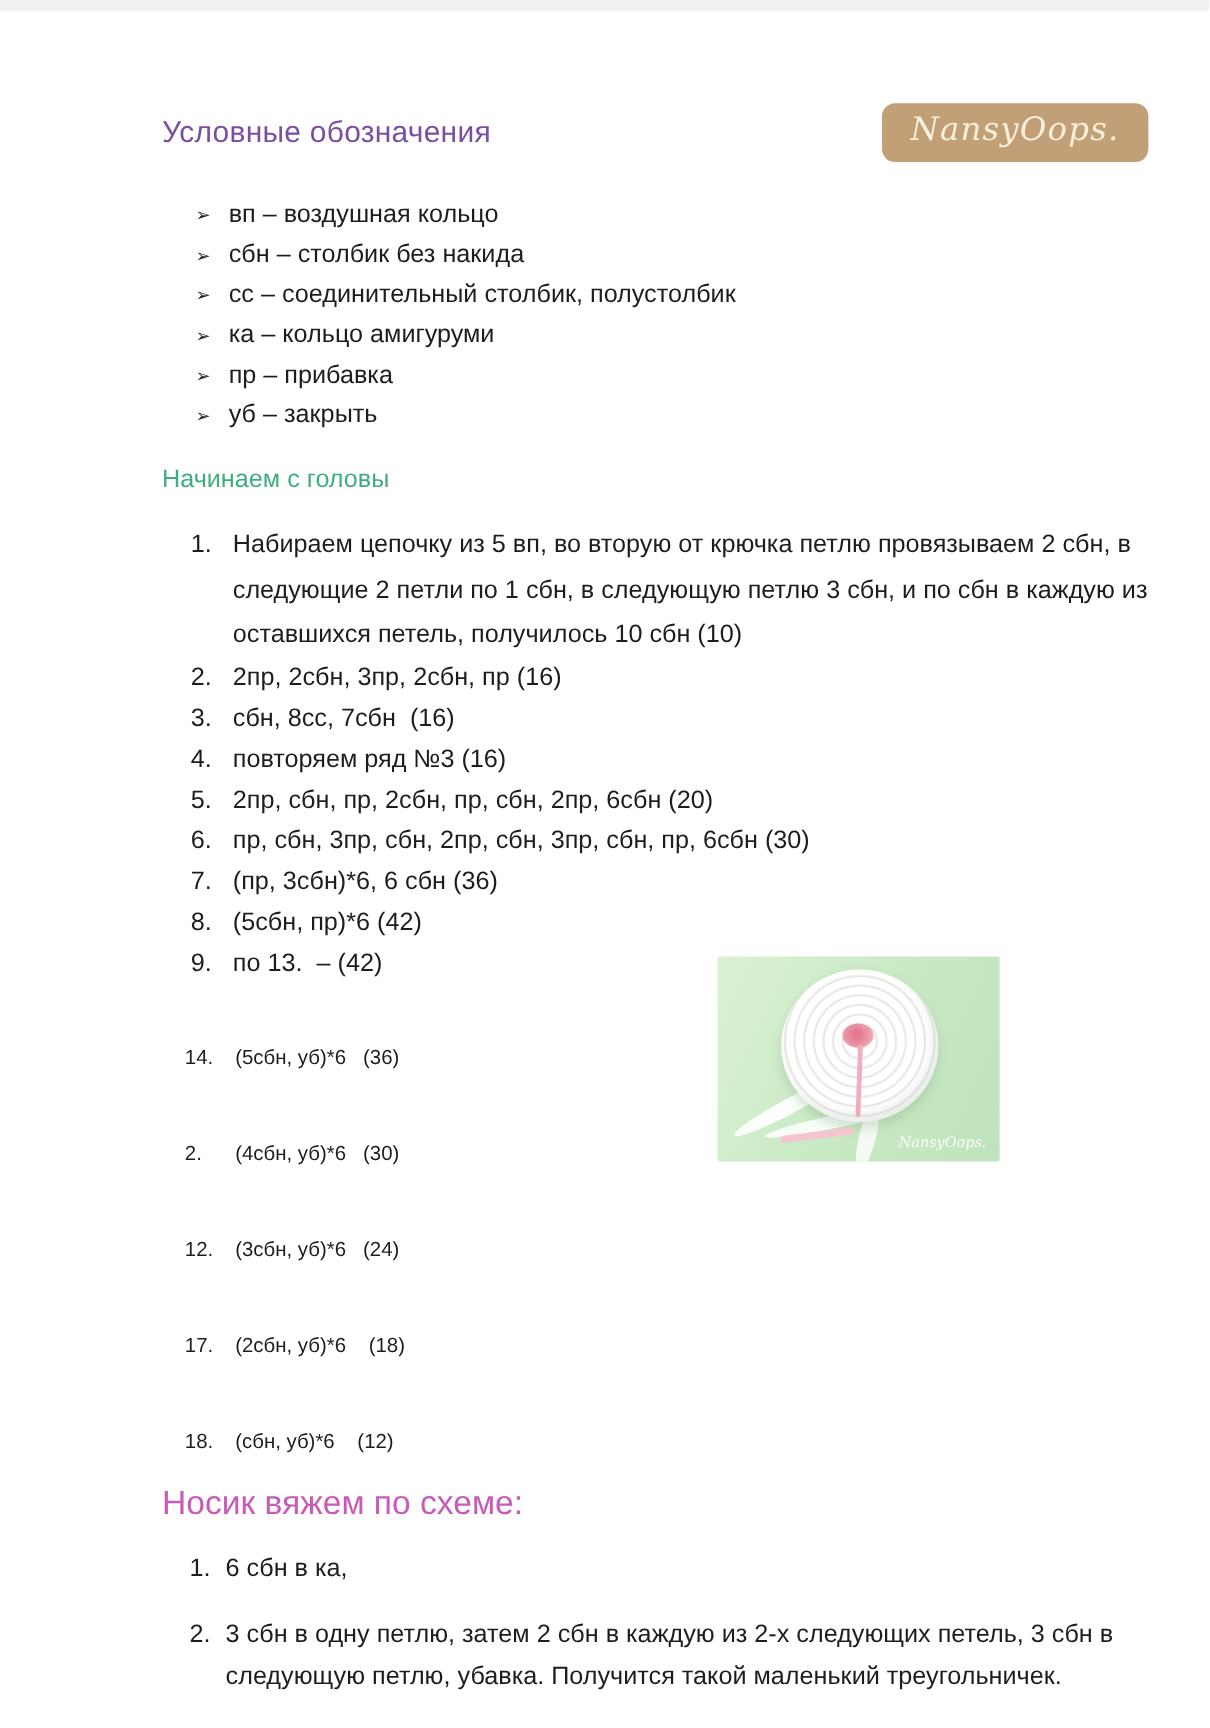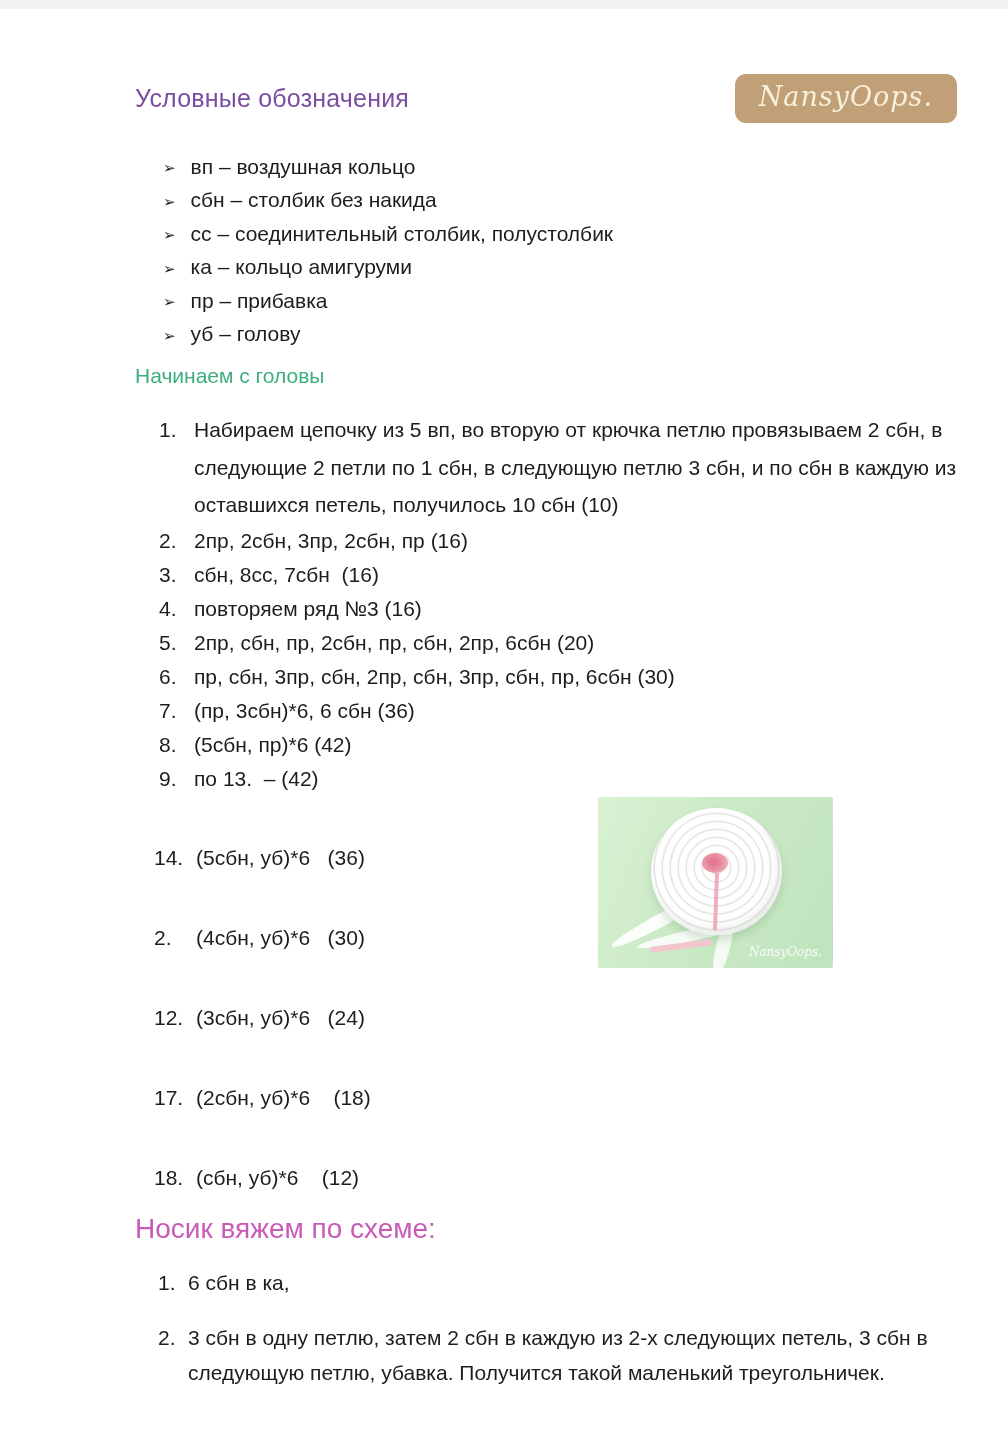--- a/index.html
+++ b/index.html
@@ -9,49 +9,49 @@
     background:#ffffff;
     overflow:hidden;
     font-family:"Liberation Sans", sans-serif;
     color:#1d1d1d;
   }
   .top-strip{
     position:absolute;top:0;left:0;right:0;height:9px;
     background:#f1f1f0;
   }
   .content{
-    position:absolute;left:135px;top:74px;width:822px;
+    position:absolute;left:135px;top:86px;width:822px;
   }
   
   .header-row{display:flex;justify-content:space-between;align-items:flex-start;}
   .page-title{
     font-size:25px;color:#7b4fa0;padding-top:10px;letter-spacing:0.2px;
   }
   .logo-badge{
     background:#c2a077;color:#f8efdb;border-radius:11px;
     padding:7px 24px 11px 24px;
     font-family:"DejaVu Serif", serif;font-style:italic;
     font-size:27px;letter-spacing:1px;
   }
   
   .legend{margin-top:27px;padding-left:28px;}
   .legend-item{display:flex;align-items:center;gap:15px;height:33.5px;font-size:21px;}
   .bullet-arrow{font-size:15px;line-height:1;color:#1d1d1d;flex-shrink:0;transform:translateY(1px);}
   
-  .heading-green{margin-top:13px;font-size:21px;color:#3fae7d;}
+  .heading-green{margin-top:25px;font-size:21px;color:#3fae7d;}
   .heading-pink{margin-top:15px;font-size:28px;color:#c95ab8;}
   
   .steps{margin-top:23px;}
   .step{display:flex;padding-left:24px;font-size:21px;line-height:34px;}
   .step.tall{line-height:37.5px;}
   .step-num{width:26px;flex-shrink:0;}
   .step-text{flex:1;margin-left:9px;white-space:pre-wrap;}
   
   .dec-steps{margin-top:17px;}
-  .dec-step{display:flex;padding-left:19px;font-size:21px;line-height:36px;margin-bottom:17px;margin-top:44px;}
+  .dec-step{display:flex;padding-left:19px;font-size:17px;line-height:36px;margin-bottom:17px;margin-top:44px;}
   .dec-step .step-num{width:36px;}
   .dec-step .step-text{margin-left:6px;}
   
   .nose-step{display:flex;padding-left:23px;font-size:21px;line-height:35px;margin-top:20px;}
   .nose-step .step-num{width:24px;flex-shrink:0;}
   .nose-step .step-text{margin-left:6px;}
   
   .photo{
     position:absolute;left:598px;top:797px;width:235px;height:171px;
     background:linear-gradient(115deg,#daf1d4 0%,#cbeac6 45%,#bfe3bc 100%);
@@ -121,21 +121,21 @@
       <div class="legend-item">
         <span class="bullet-arrow">➢</span>
         <span>ка – кольцо амигуруми</span>
       </div>
       <div class="legend-item">
         <span class="bullet-arrow">➢</span>
         <span>пр – прибавка</span>
       </div>
       <div class="legend-item">
         <span class="bullet-arrow">➢</span>
-        <span>уб – голову</span>
+        <span>уб – закрыть</span>
       </div>
     </div>
 
     <div class="heading-green">Начинаем с головы</div>
 
     <div class="steps">
       <div class="step tall">
         <span class="step-num">1.</span>
         <span class="step-text">Набираем цепочку из 5 вп, во вторую от крючка петлю провязываем 2 сбн, в следующие 2 петли по 1 сбн, в следующую петлю 3 сбн, и по сбн в каждую из оставшихся петель, получилось 10 сбн (10)</span>
       </div>

